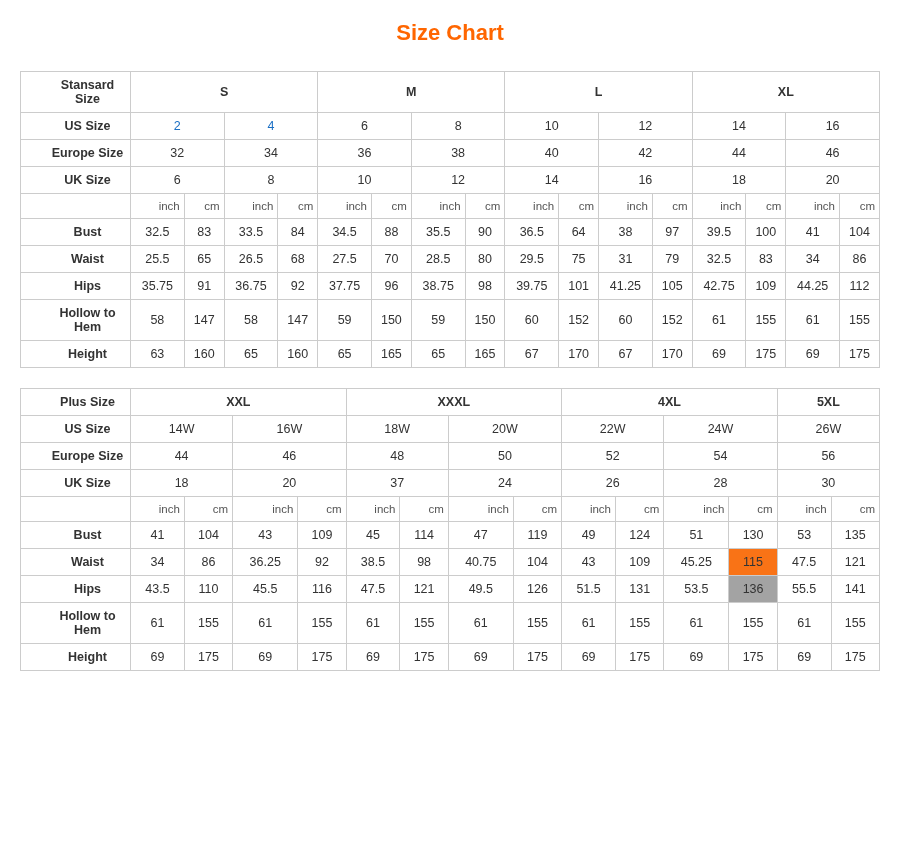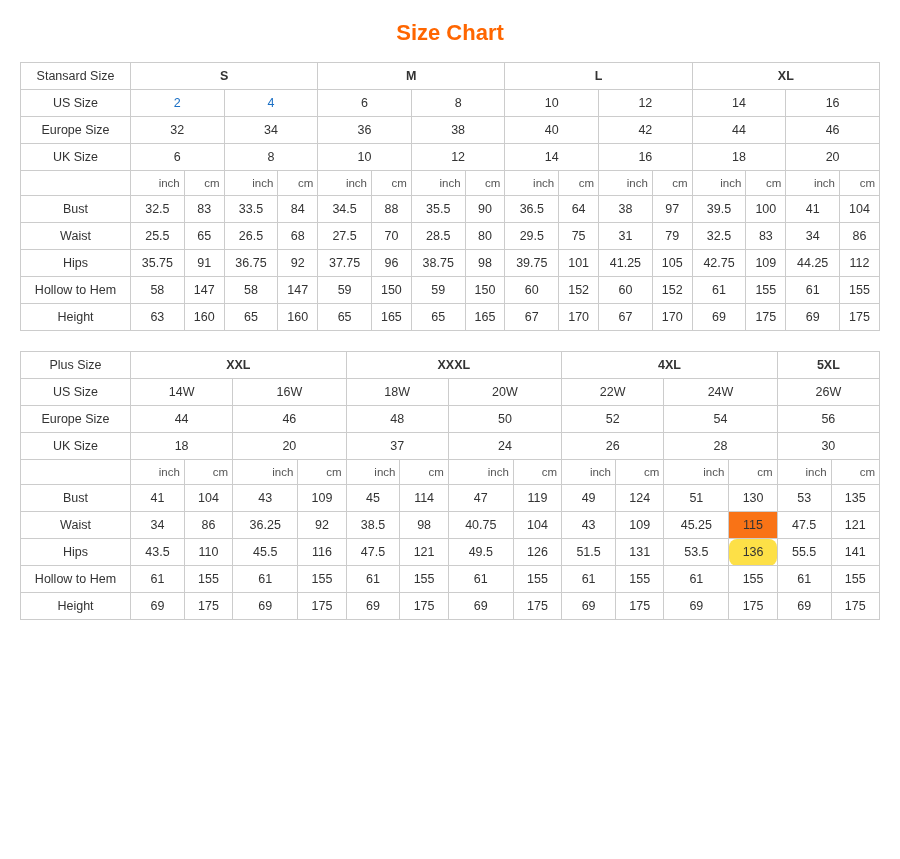--- a/index.html
+++ b/index.html
@@ -8,37 +8,38 @@
       background: #fff;
       padding: 20px;
       font-size: 13px;
       color: #333;
     }
     .page-title {
       text-align: center;
       color: #ff6600;
       font-size: 22px;
       font-weight: bold;
-      margin-bottom: 16px;
+      margin-bottom: 25px;
     }
     .size-table {
       width: 100%;
       border-collapse: collapse;
       margin-bottom: 20px;
     }
     .size-table td, .size-table th {
       border: 1px solid #ccc;
       text-align: center;
       padding: 6px 4px;
       font-size: 12.5px;
     }
     .size-table .row-header {
-      font-weight: normal;
+      font-weight: bold;
       background: #fff;
       text-align: center;
+      padding-left: 28px;
     }
     .size-table .col-header {
       font-weight: bold;
     }
     .size-table .unit-row td {
       font-size: 11.5px;
       color: #555;
       text-align: right;
     }
     .blue-val {
@@ -323,21 +324,21 @@
       <td>110</td>
       <td>45.5</td>
       <td>116</td>
       <td>47.5</td>
       <td>121</td>
       <td>49.5</td>
       <td>126</td>
       <td>51.5</td>
       <td>131</td>
       <td>53.5</td>
-      <td style="background:#fde047;border-radius:8px;">136</td>
+      <td style="background:#a3a3a3;">136</td>
       <td>55.5</td>
       <td>141</td>
     </tr>
 
     <tr>
       <td class="row-header">Hollow to Hem</td>
       <td>61</td>
       <td>155</td>
       <td>61</td>
       <td>155</td>

